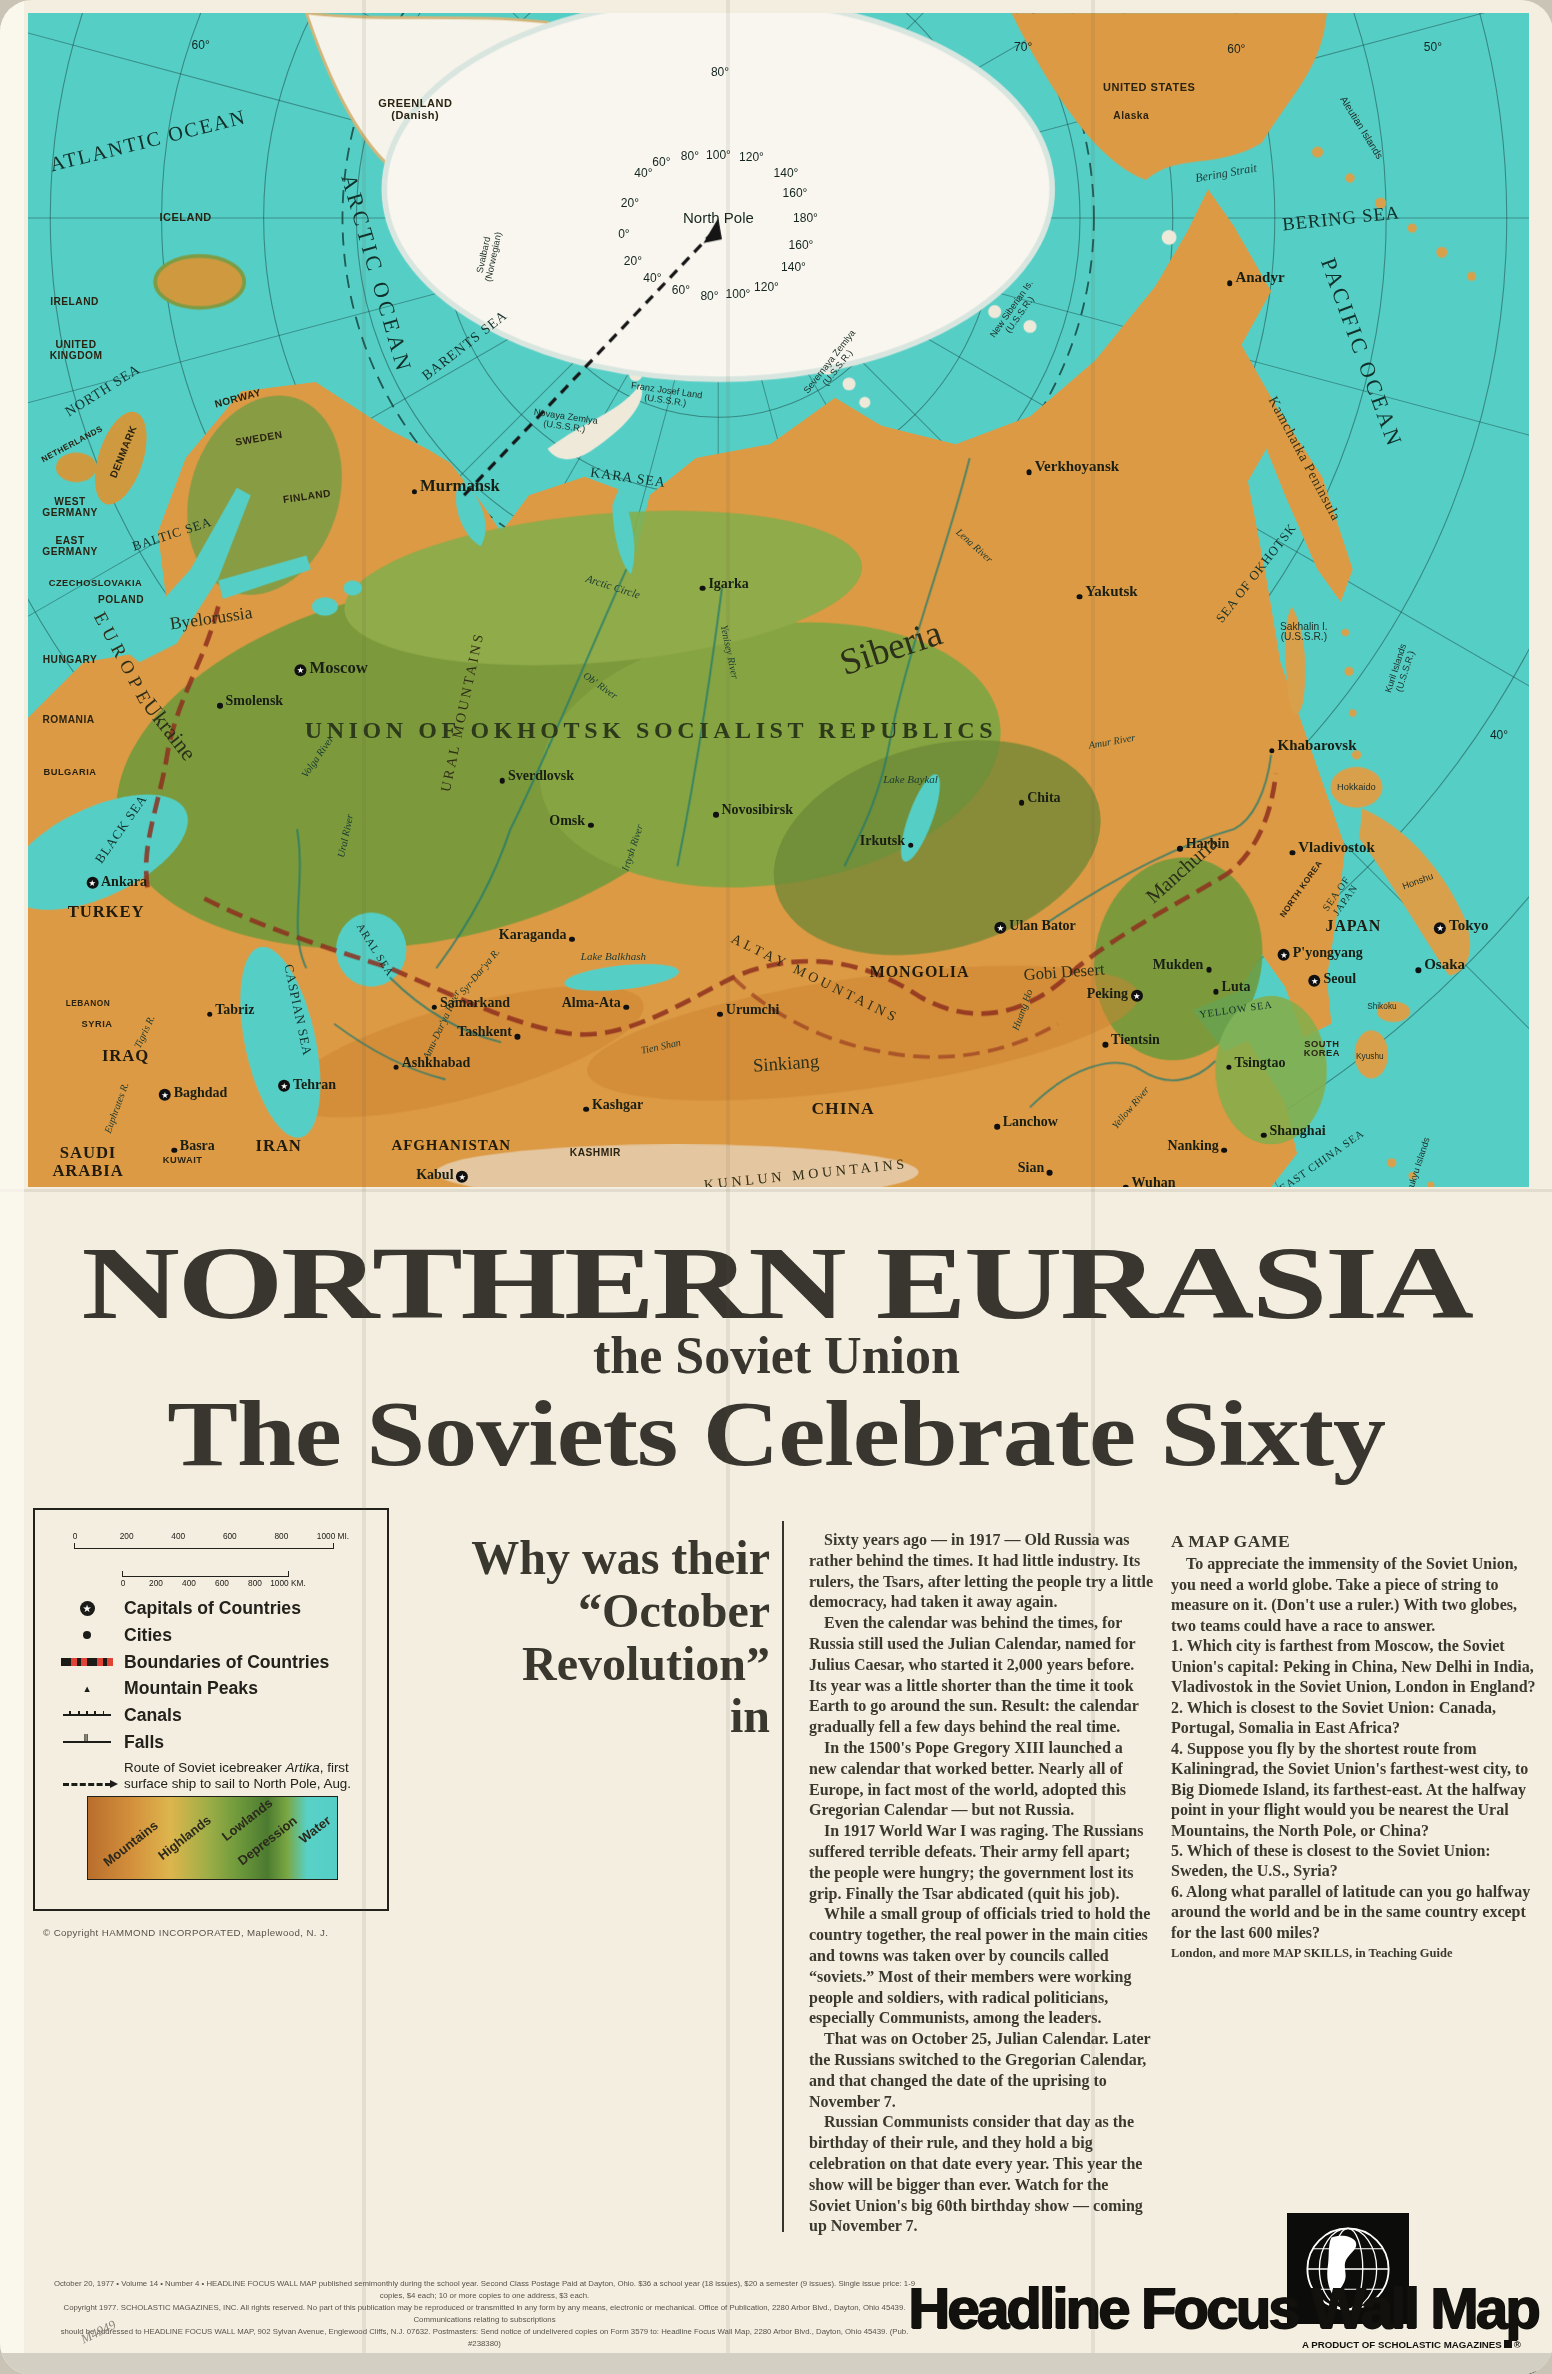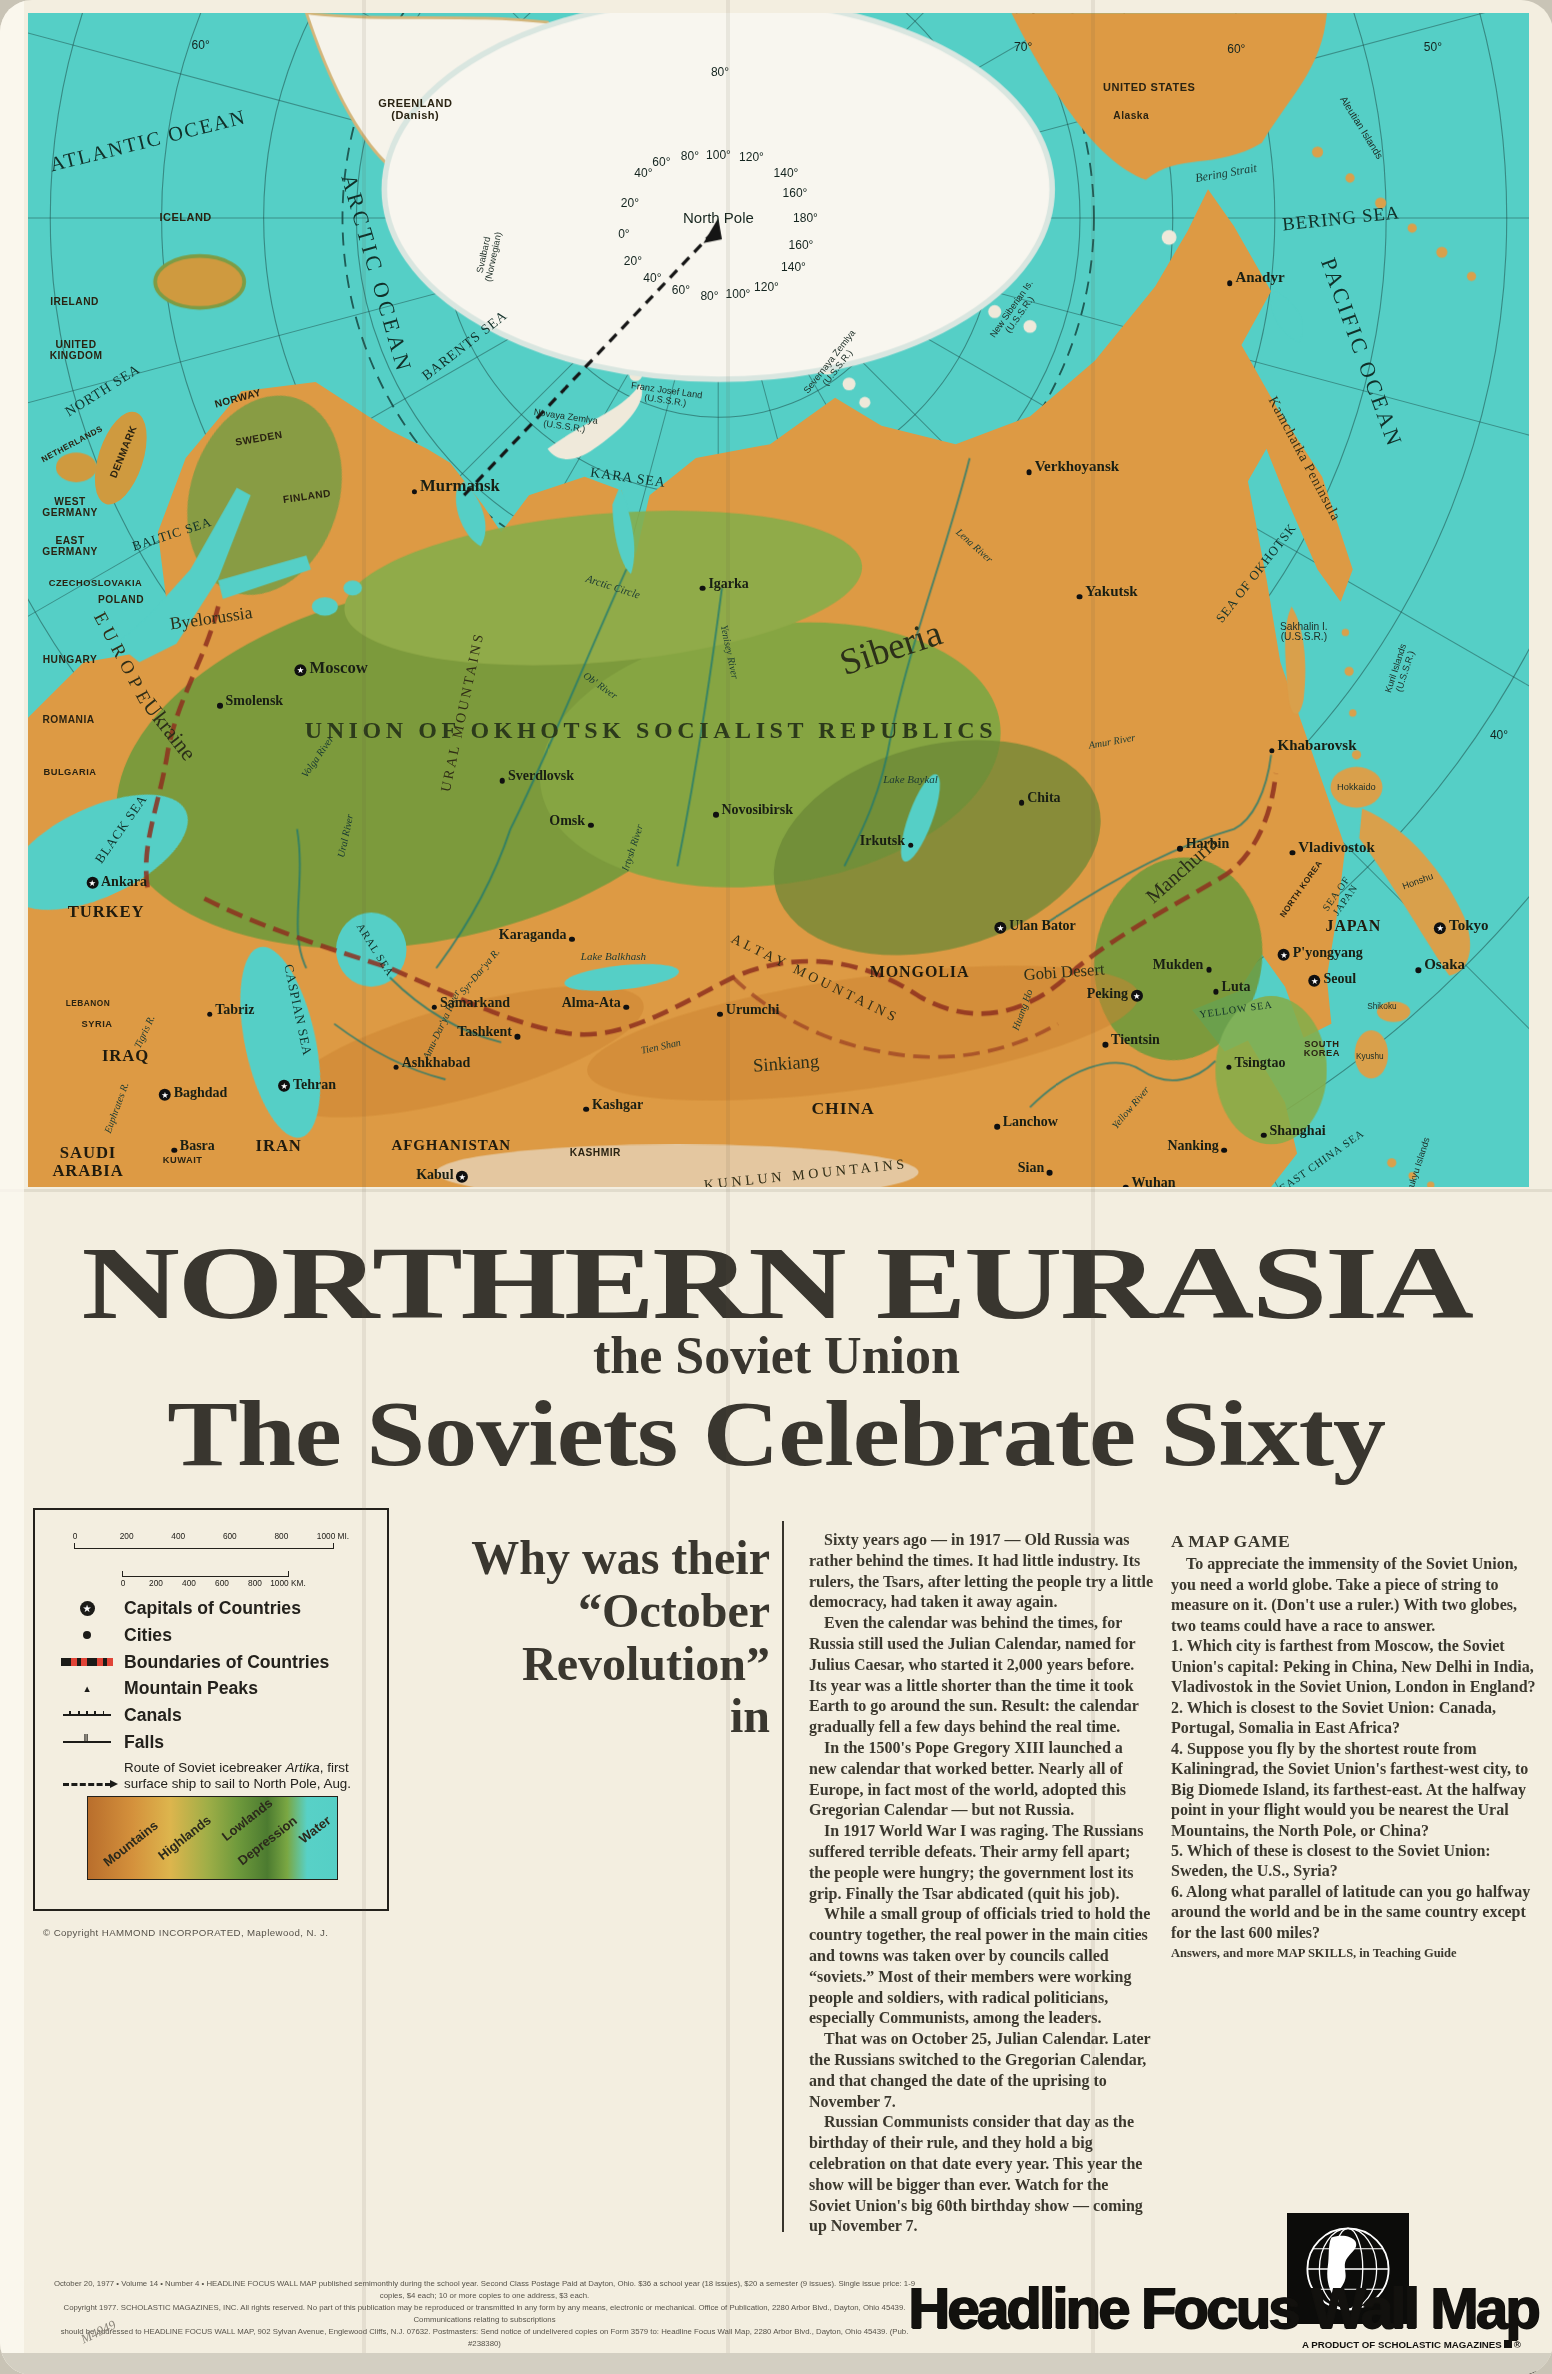--- a/index.html
+++ b/index.html
@@ -524,21 +524,21 @@
   <div class="mapgame">
     <h4>A MAP GAME</h4>
     <p class="intro">To appreciate the immensity of the Soviet Union, you need a world globe. Take a piece of string to measure on it. (Don't use a ruler.) With two globes, two teams could have a race to answer.</p>
     <div id="game-questions">
         <p>1. Which city is farthest from Moscow, the Soviet Union's capital: Peking in China, New Delhi in India, Vladivostok in the Soviet Union, London in England?</p>
         <p>2. Which is closest to the Soviet Union: Canada, Portugal, Somalia in East Africa?</p>
         <p>4. Suppose you fly by the shortest route from Kaliningrad, the Soviet Union's farthest-west city, to Big Diomede Island, its farthest-east. At the halfway point in your flight would you be nearest the Ural Mountains, the North Pole, or China?</p>
         <p>5. Which of these is closest to the Soviet Union: Sweden, the U.S., Syria?</p>
         <p>6. Along what parallel of latitude can you go halfway around the world and be in the same country except for the last 600 miles?</p>
       </div>
-    <div class="mg-note">Answers, and more MAP SKILLS, in Teaching Guide</div>
+    <div class="mg-note">London, and more MAP SKILLS, in Teaching Guide</div>
   </div>
 
   <div class="fineprint" id="fineprint">
       <div>October 20, 1977 • Volume 14 • Number 4 • HEADLINE FOCUS WALL MAP published semimonthly during the school year. Second Class Postage Paid at Dayton, Ohio. $36 a school year (18 issues), $20 a semester (9 issues). Single issue price: 1-9 copies, $4 each; 10 or more copies to one address, $3 each.</div>
       <div>Copyright 1977. SCHOLASTIC MAGAZINES, INC. All rights reserved. No part of this publication may be reproduced or transmitted in any form by any means, electronic or mechanical. Office of Publication, 2280 Arbor Blvd., Dayton, Ohio 45439. Communications relating to subscriptions</div>
       <div>should be addressed to HEADLINE FOCUS WALL MAP, 902 Sylvan Avenue, Englewood Cliffs, N.J. 07632. Postmasters: Send notice of undelivered copies on Form 3579 to: Headline Focus Wall Map, 2280 Arbor Blvd., Dayton, Ohio 45439. (Pub. #238380)</div>
     </div>
 
   <div class="globe-box">
     <svg width="96" height="96" viewBox="0 0 104 104">

